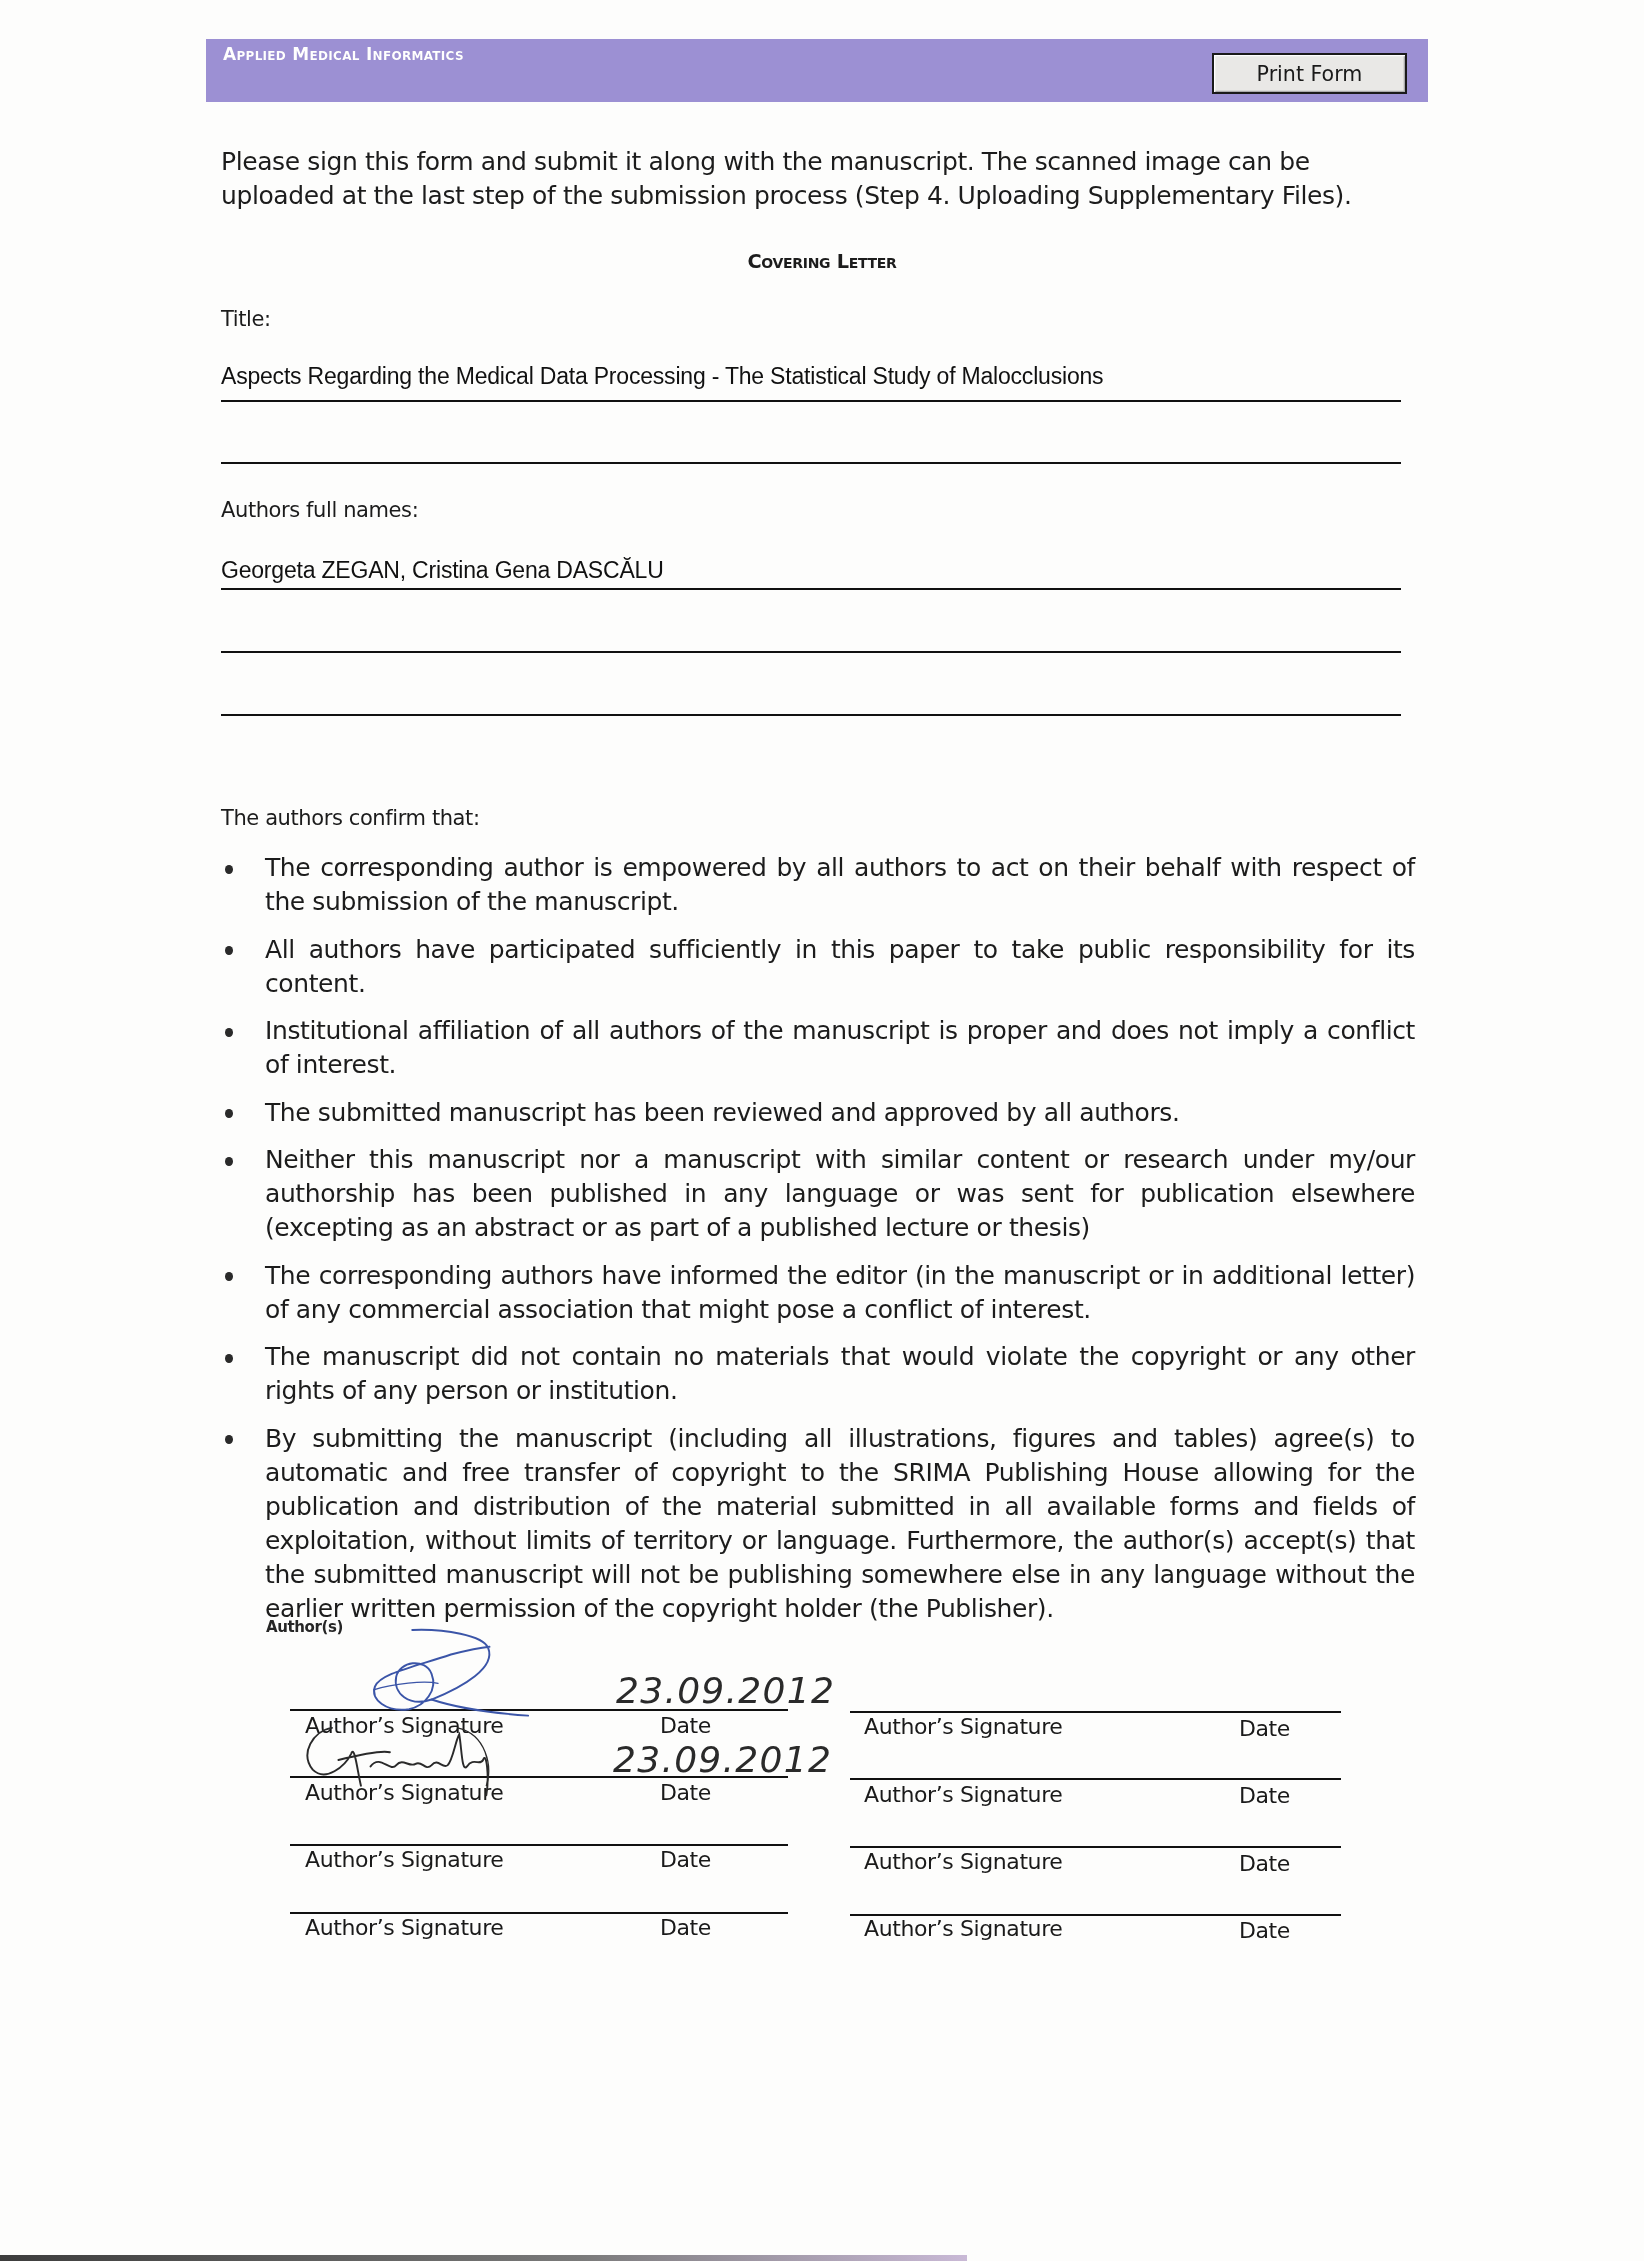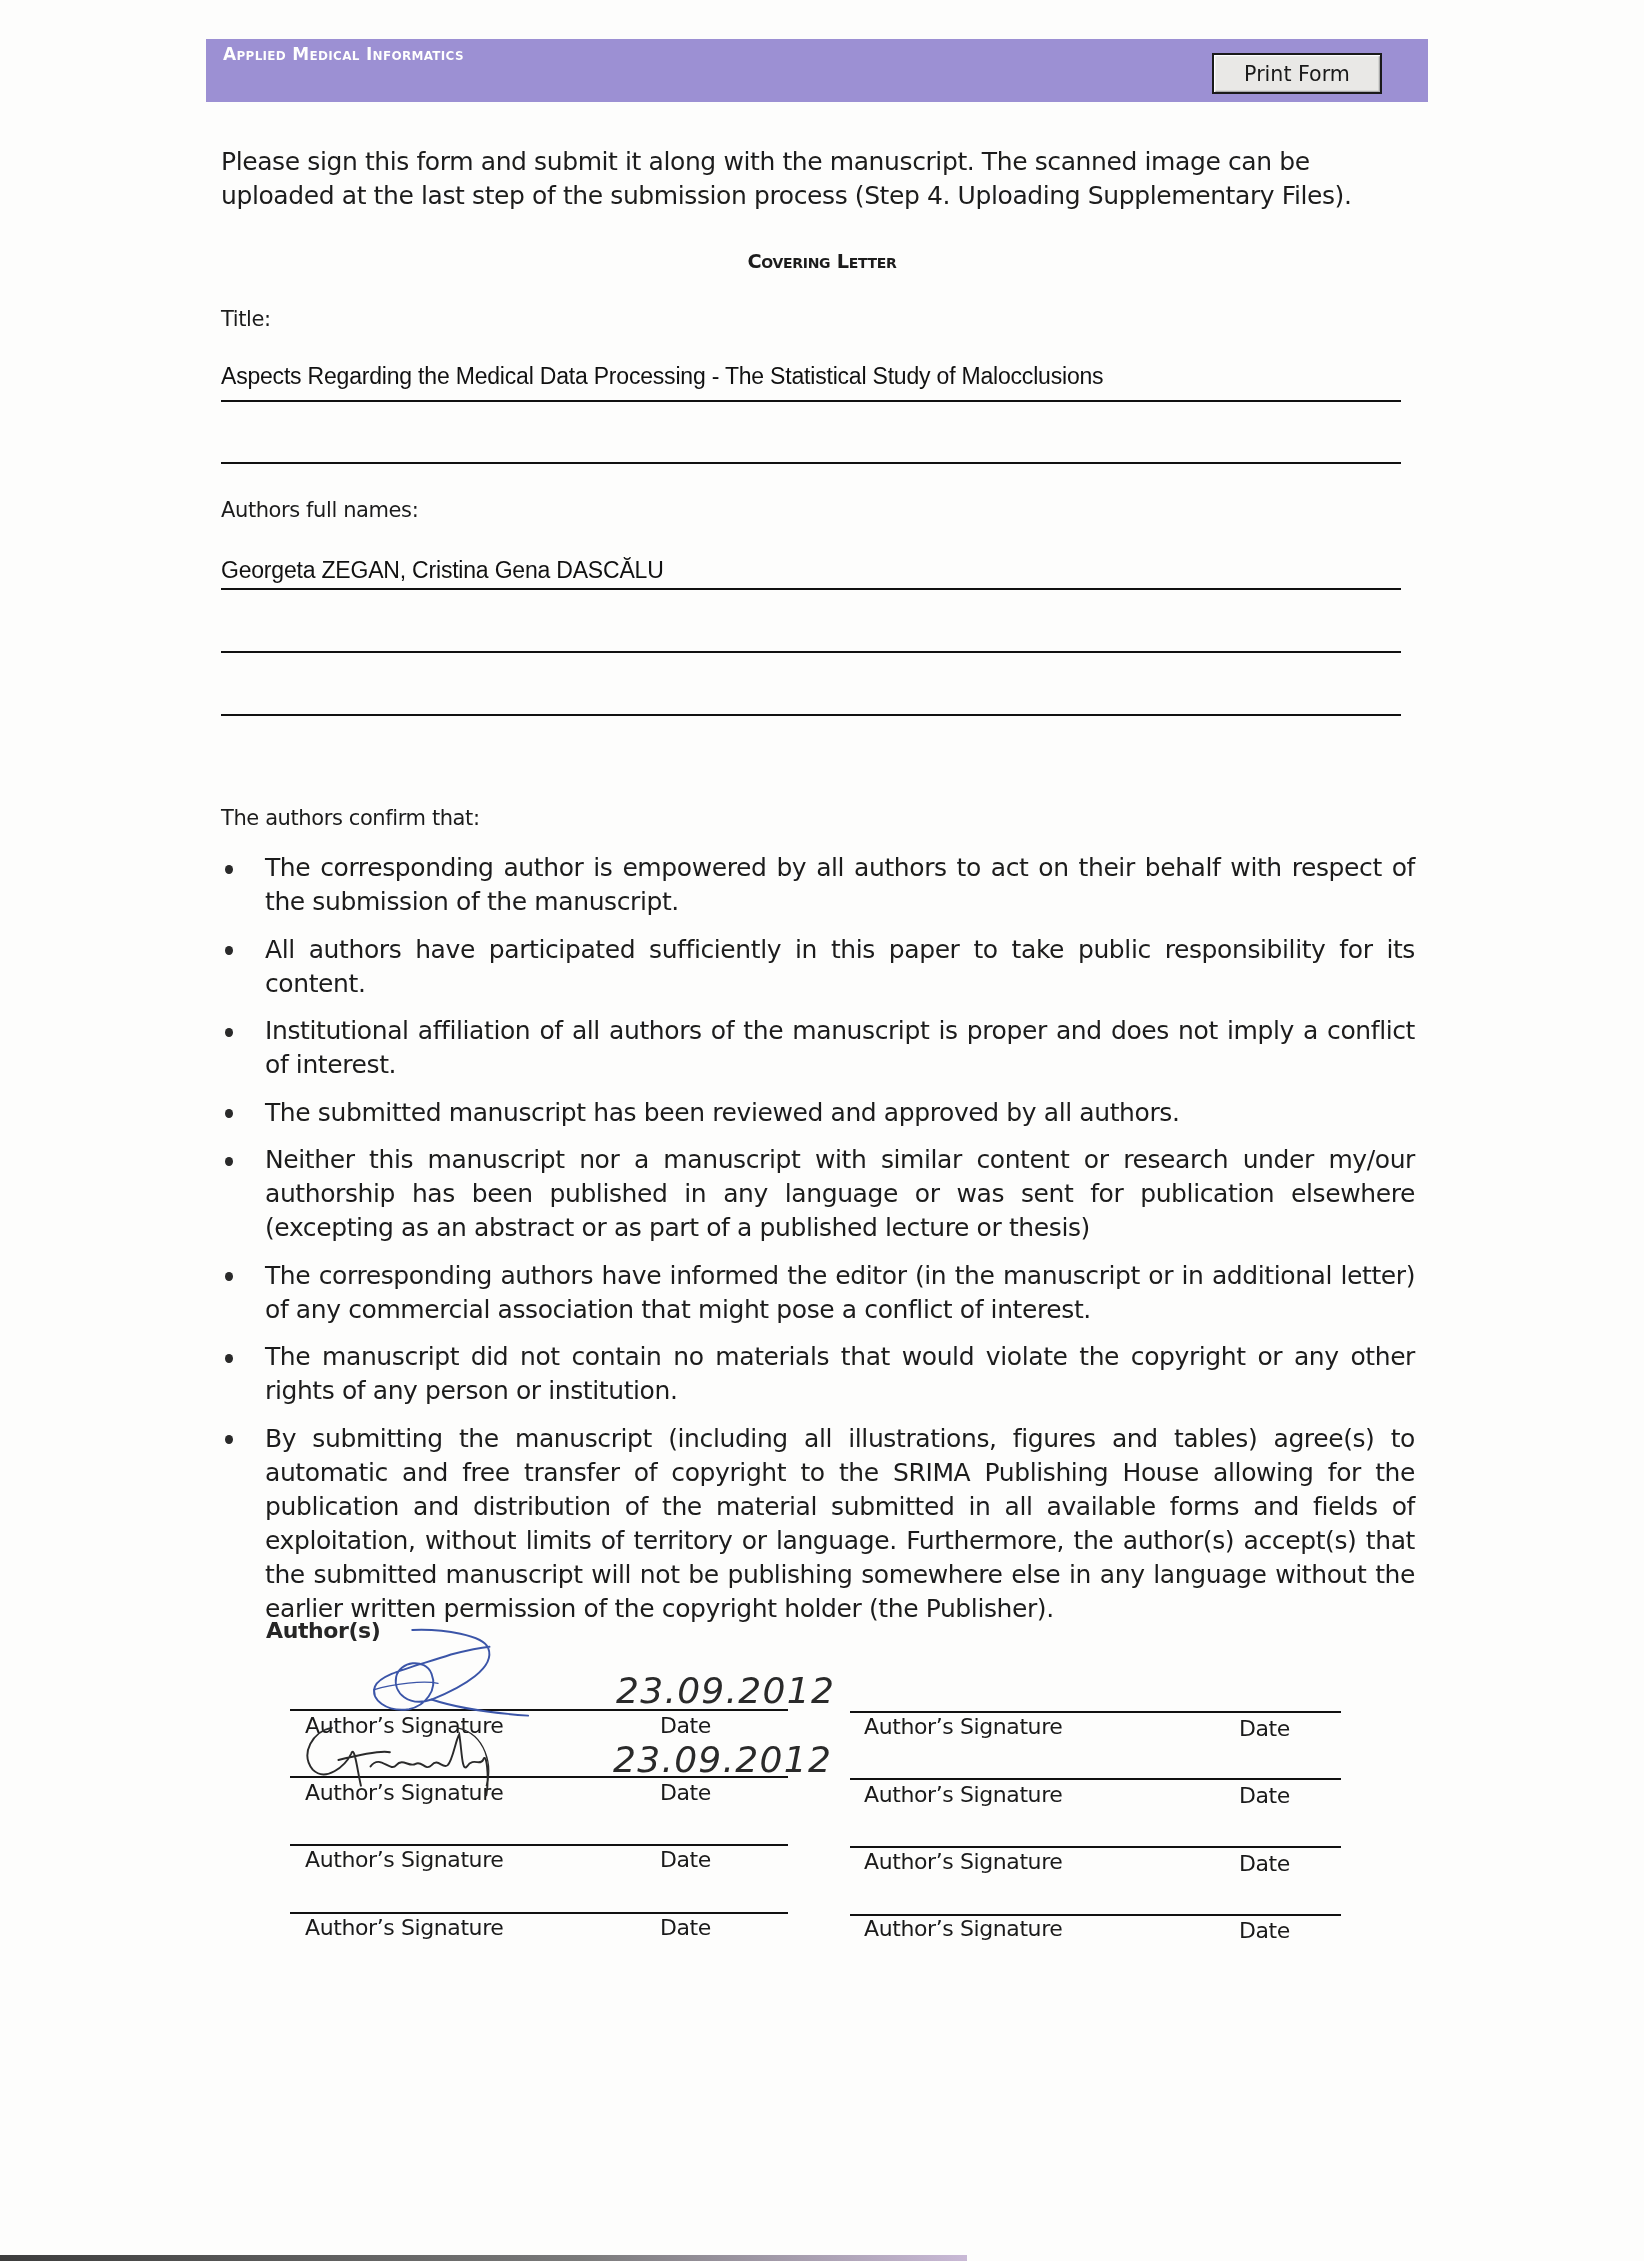--- a/index.html
+++ b/index.html
@@ -14,21 +14,21 @@
     left:206px; top:39px; width:1222px; height:63px;
     background:#9c90d3;
   }
   .journal-name {
     left:17px; top:5.2px;
     color:#fff; font-family:"DejaVu Sans", sans-serif; font-size:17px;
     font-variant:small-caps; letter-spacing:0.3px; font-weight:bold;
     text-shadow:0 0 0.6px #7c72b5;
   }
   .print-btn {
-    left:1006px; top:14px; width:170px; height:41px;
+    left:1006px; top:14px; width:195px; height:41px;
     background:#e9e8e6; border:2.6px solid #1a1a1a; box-sizing:border-box;
     font-family:"DejaVu Sans", sans-serif; font-size:20.6px; color:#1a1a1a;
     display:flex; align-items:center; justify-content:center; cursor:pointer;
     box-shadow: inset 1.3px 1.3px 0 #fff, inset -1.3px -1.3px 0 #aaa;
   }
   .body-text {
     font-family:"DejaVu Sans", sans-serif; font-size:25px; line-height:34px;
     color:#1c1c1c; letter-spacing:-0.4px;
   }
   .intro { left:221px; top:145px; width:1180px; }
@@ -46,21 +46,21 @@
   .bullets li { position:relative; padding-left:44px; margin-bottom:13.5px; text-align:justify; }
   .bullets li .dot {
     position:absolute; left:3.9px; top:13.5px; width:7.7px; height:9px; border-radius:50%;
     background:#2a2a2a;
   }
   .sig-label {
     font-family:"DejaVu Sans", sans-serif; font-size:22px; color:#1a1a1a; letter-spacing:-0.4px;
   }
   .authors-head {
     left:266px; top:1618px; font-family:"DejaVu Sans", sans-serif; font-weight:bold;
-    font-size:22px; color:#262626; letter-spacing:-0.4px;
+    font-size:15px; color:#262626; letter-spacing:-0.4px;
   }
   .hand-date {
     font-family:"DejaVu Sans", sans-serif; font-style:italic; font-size:36px; color:#2a2a2a;
     letter-spacing:1.3px; font-weight:300;
   }
   .signature-svg { position:absolute; pointer-events:none; }
   .scan-edge { left:0; top:2255px; width:967px; height:5.8px;
     background:linear-gradient(90deg,#3d3d3d,#7a7a7a 60%,#c9b9d6); }
 </style>
 </head>

